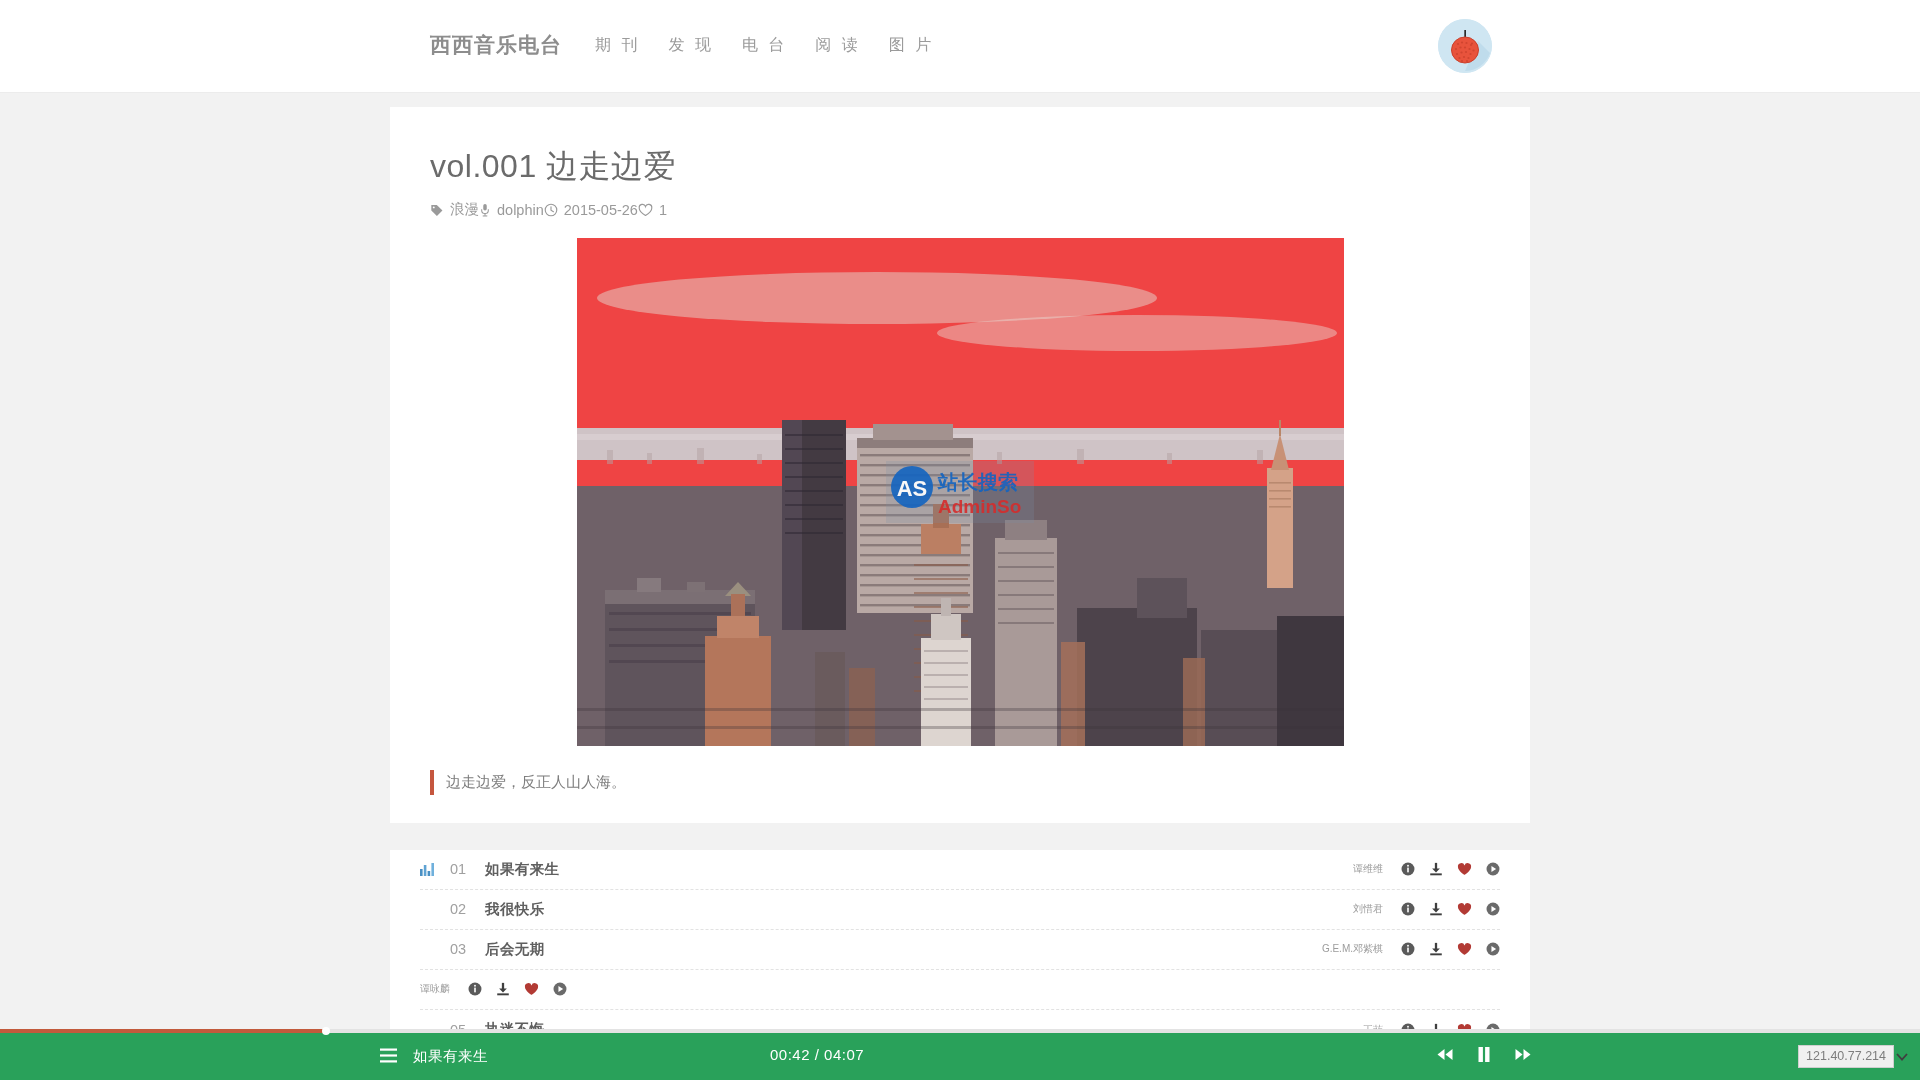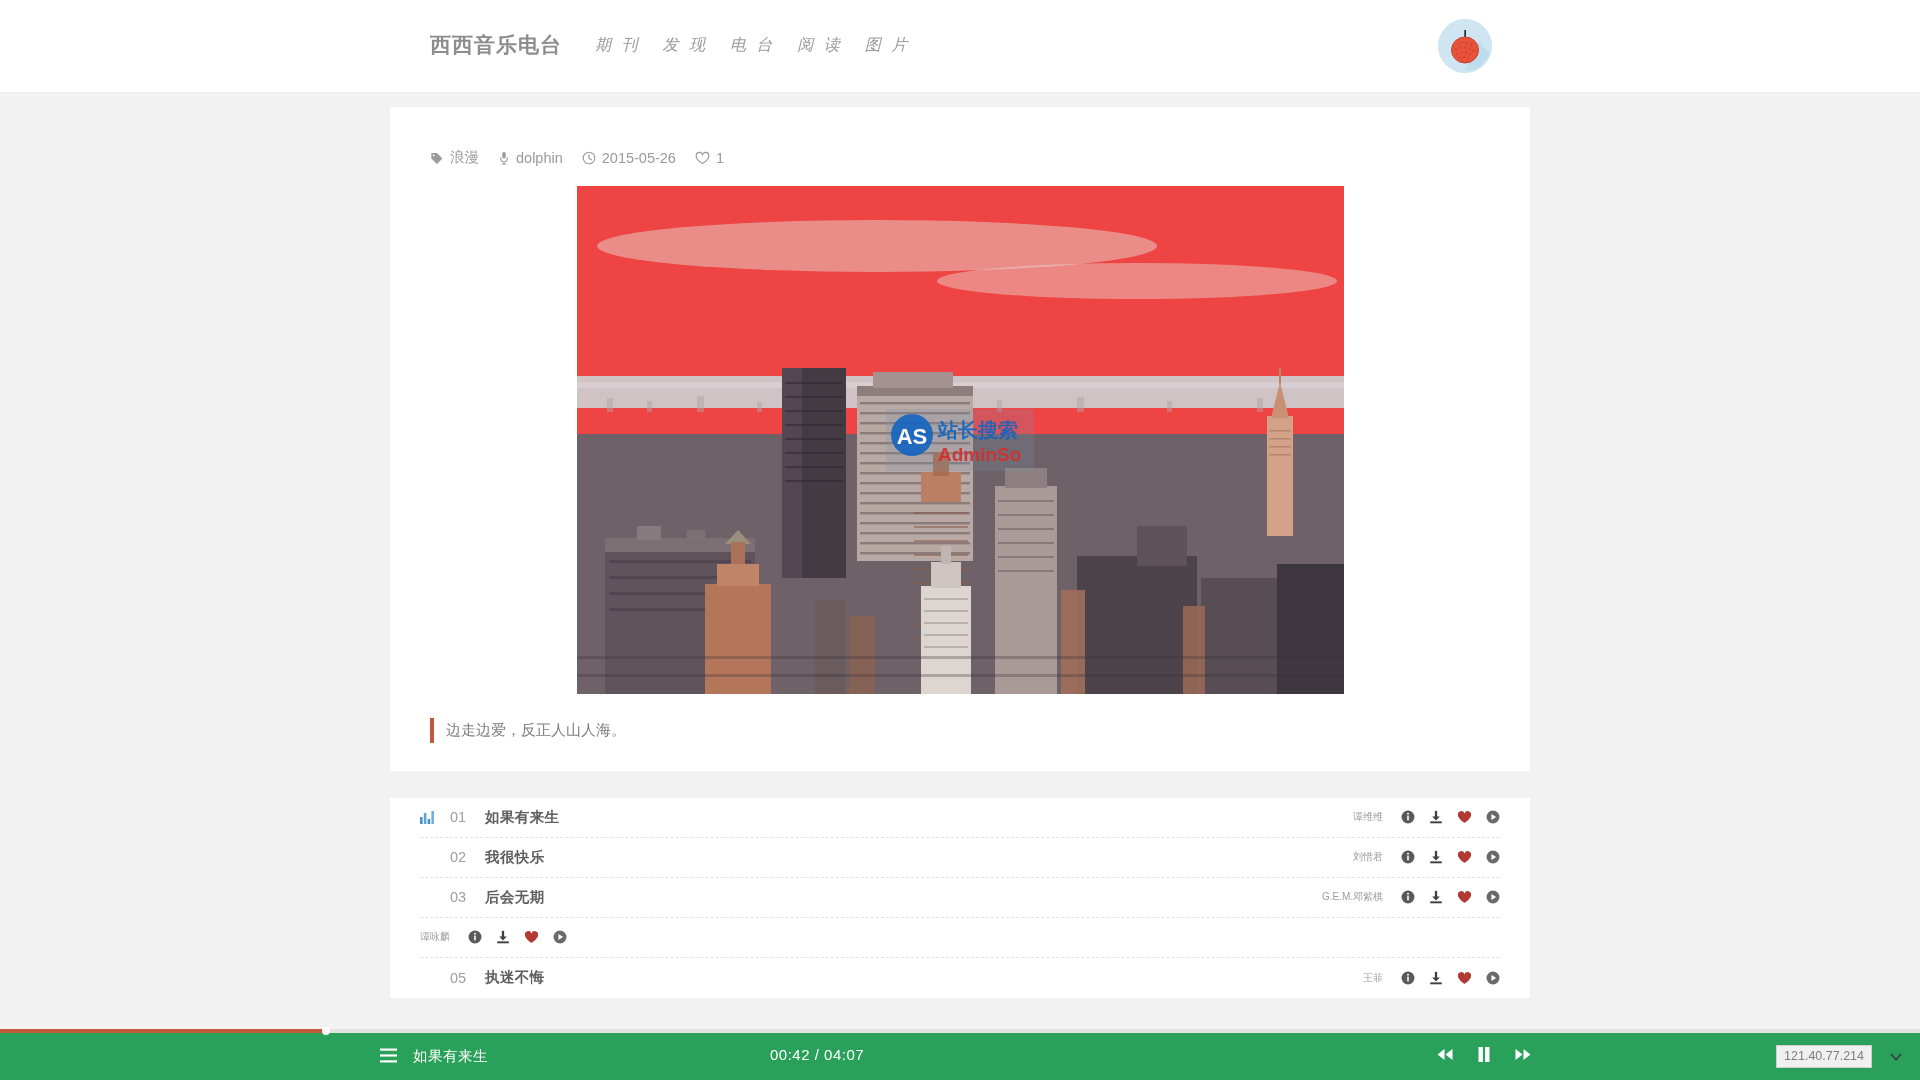--- a/index.html
+++ b/index.html
@@ -29,22 +29,21 @@
     font-size: 21px;
     color: #8d8d8d;
     letter-spacing: 1px;
     text-decoration: none;
     font-weight: bold;
   }
   .nav {
     position: absolute;
     left: 205px; top: 35px;
     display: flex;
-    gap: 22px;
-    font-style: italic;
+    gap: 28px;
   }
   .nav-item {
     font-size: 16px;
     color: #9b9b9b;
     letter-spacing: 3px;
     text-decoration: none;
     cursor: pointer;
   }
   .avatar {
     position: absolute;
@@ -71,21 +70,20 @@
     font-size: 32px;
     font-weight: normal;
     color: #6b6b6b;
     letter-spacing: 0.5px;
     padding-top: 8px;
   }
   .post-meta {
     margin-top: 11px;
     display: flex;
     align-items: center;
-    gap: 19px;
     font-size: 14.5px;
     color: #9a9a9a;
   }
   .meta-item {
     display: flex;
     align-items: center;
     gap: 6px;
     white-space: nowrap;
   }
   .meta-item svg { display: block; }
@@ -220,24 +218,24 @@
     position: absolute;
     right: 388px; top: 13px;
     display: flex;
     align-items: center;
     gap: 22px;
   }
   .pl-ctrl { cursor: pointer; display: block; }
 
   .ip-badge {
     position: absolute;
-    right: 18px; bottom: 12px;
+    right: 12px; bottom: 12px;
     display: flex;
     align-items: center;
-    gap: 18px;
+    gap: 2px;
   }
   .ip-box {
     background: #f0f0f0;
     border: 1px solid #cfcfcf;
     color: #7d7d7d;
     font-size: 12.5px;
     padding: 3px 7px;
     line-height: 1.2;
   }
   .ip-caret { display: block; }
@@ -284,20 +282,21 @@
           <circle cx="29" cy="42" r="1.1"></circle>
         </g>
       </svg>
     </div>
   </div>
 </div>
 
 <div class="wrap">
 
   <div class="card">
+    <h1 class="post-title">vol.001 边走边爱</h1>
 
     <div class="post-meta">
       <span class="meta-item">
         <svg width="14" height="14" viewBox="0 0 16 16">
           <path d="M1.5 2.2h6.3l6.4 6.4-6.3 6.3L1.5 8.5V2.2z" fill="#9a9a9a"></path>
           <circle cx="4.3" cy="5" r="1.1" fill="#ffffff"></circle>
         </svg>
         <span>浪漫</span>
       </span>
       <span class="meta-item">

